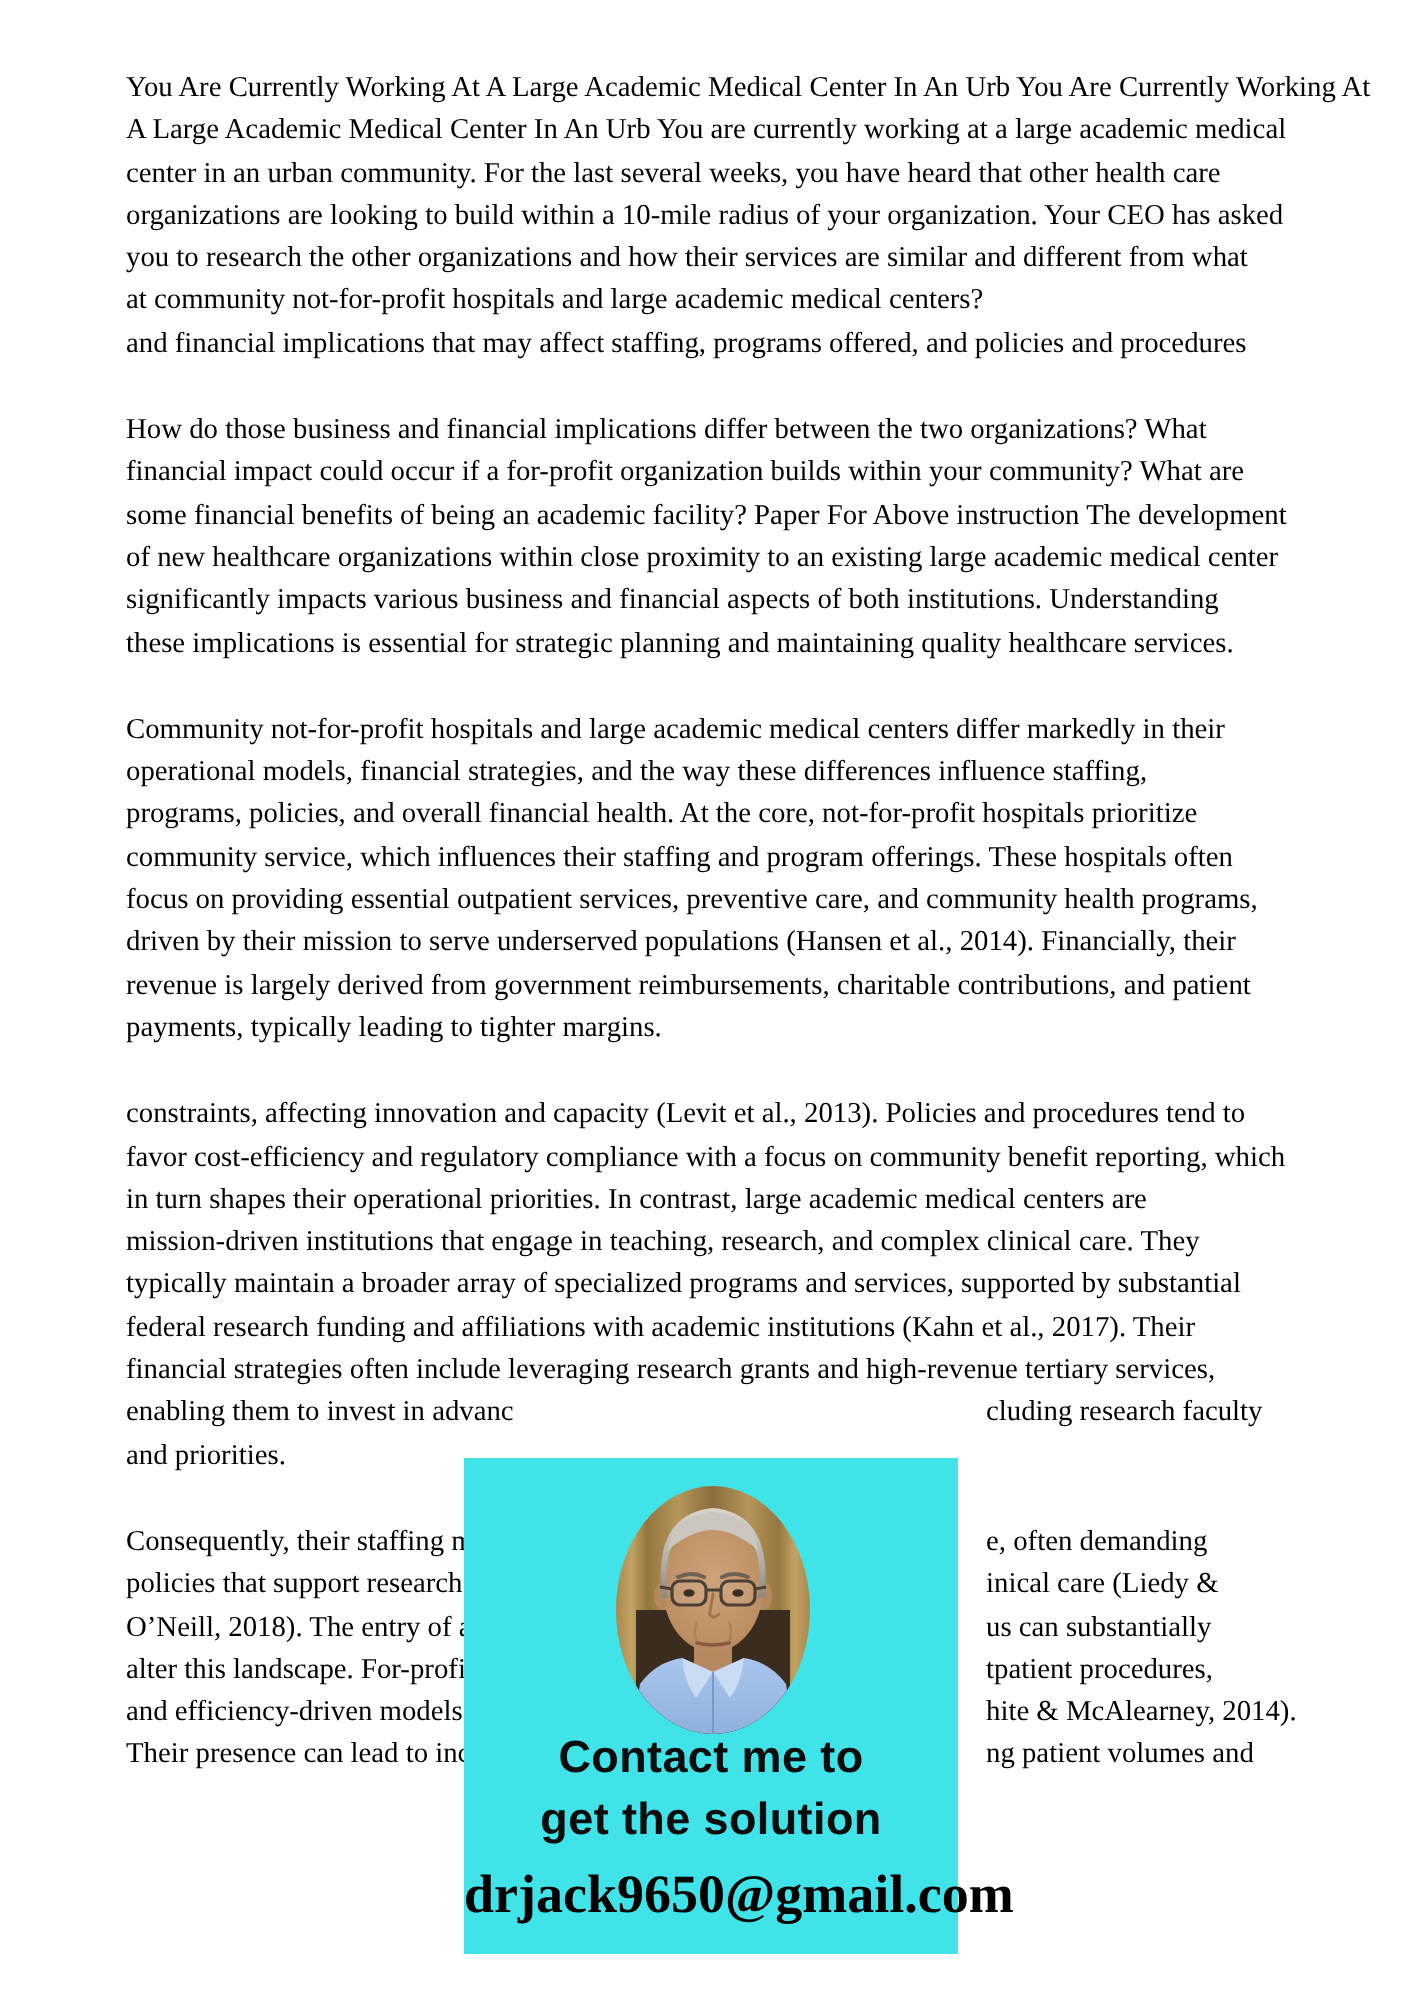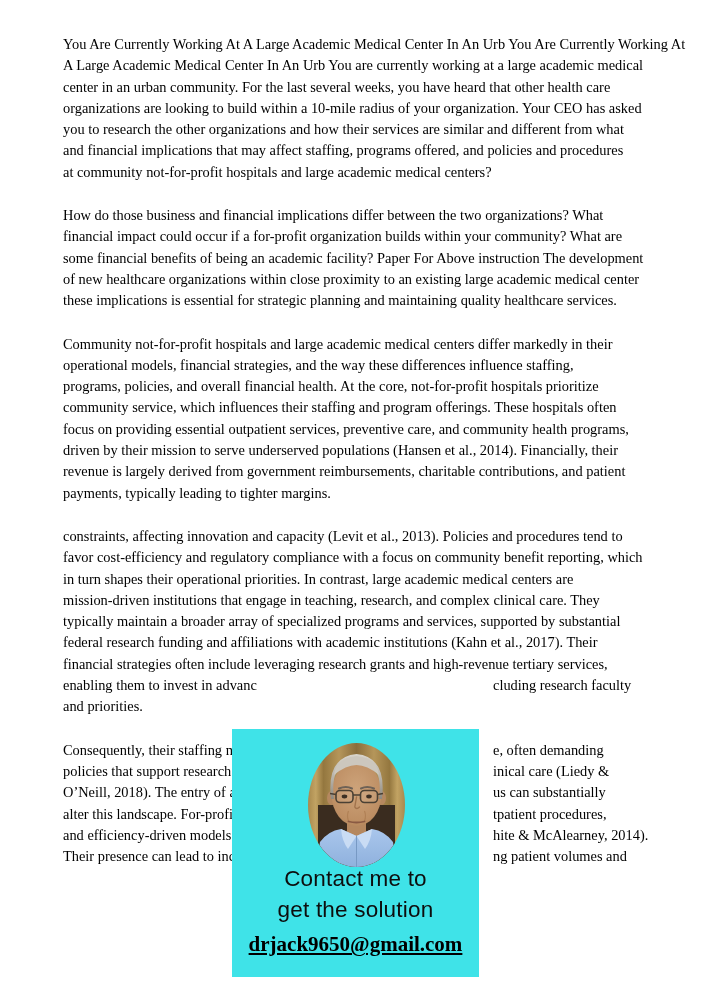--- a/index.html
+++ b/index.html
@@ -43,56 +43,56 @@
     border-radius: 50%;
     overflow: hidden;
   }
   .photo svg { display: block; width: 97px; height: 124px; }
   .cta {
     position: absolute;
     top: 135px; left: 0;
     width: 100%;
     text-align: center;
     font-family: "Liberation Sans", sans-serif;
-    font-weight: normal;
+    font-weight: bold;
     font-size: 22.5px;
     line-height: 30.5px;
     color: #0d0d0d;
     letter-spacing: 0.2px;
   }
   .email {
     position: absolute;
     top: 203px; left: 0;
     width: 100%;
     text-align: center;
     font-family: "Liberation Serif", serif;
     font-weight: bold;
-    font-size: 21px;
+    font-size: 27px;
     color: #000;
-    text-decoration: underline;
   }
 </style>
 </head>
 <body>
 
 <div class="doc">
     <div class="paragraph">
       <div class="text-line">You Are Currently Working At A Large Academic Medical Center In An Urb You Are Currently Working At</div>
       <div class="text-line">A Large Academic Medical Center In An Urb You are currently working at a large academic medical</div>
       <div class="text-line">center in an urban community. For the last several weeks, you have heard that other health care</div>
       <div class="text-line">organizations are looking to build within a 10-mile radius of your organization. Your CEO has asked</div>
       <div class="text-line">you to research the other organizations and how their services are similar and different from what</div>
+      <div class="text-line">at community not-for-profit hospitals and large academic medical centers?</div>
       <div class="text-line">and financial implications that may affect staffing, programs offered, and policies and procedures</div>
-      <div class="text-line">at community not-for-profit hospitals and large academic medical centers?</div>
     </div>
     <div class="paragraph">
       <div class="text-line">How do those business and financial implications differ between the two organizations? What</div>
       <div class="text-line">financial impact could occur if a for-profit organization builds within your community? What are</div>
       <div class="text-line">some financial benefits of being an academic facility? Paper For Above instruction The development</div>
       <div class="text-line">of new healthcare organizations within close proximity to an existing large academic medical center</div>
+      <div class="text-line">significantly impacts various business and financial aspects of both institutions. Understanding</div>
       <div class="text-line">these implications is essential for strategic planning and maintaining quality healthcare services.</div>
     </div>
     <div class="paragraph">
       <div class="text-line">Community not-for-profit hospitals and large academic medical centers differ markedly in their</div>
       <div class="text-line">operational models, financial strategies, and the way these differences influence staffing,</div>
       <div class="text-line">programs, policies, and overall financial health. At the core, not-for-profit hospitals prioritize</div>
       <div class="text-line">community service, which influences their staffing and program offerings. These hospitals often</div>
       <div class="text-line">focus on providing essential outpatient services, preventive care, and community health programs,</div>
       <div class="text-line">driven by their mission to serve underserved populations (Hansen et al., 2014). Financially, their</div>
       <div class="text-line">revenue is largely derived from government reimbursements, charitable contributions, and patient</div>

